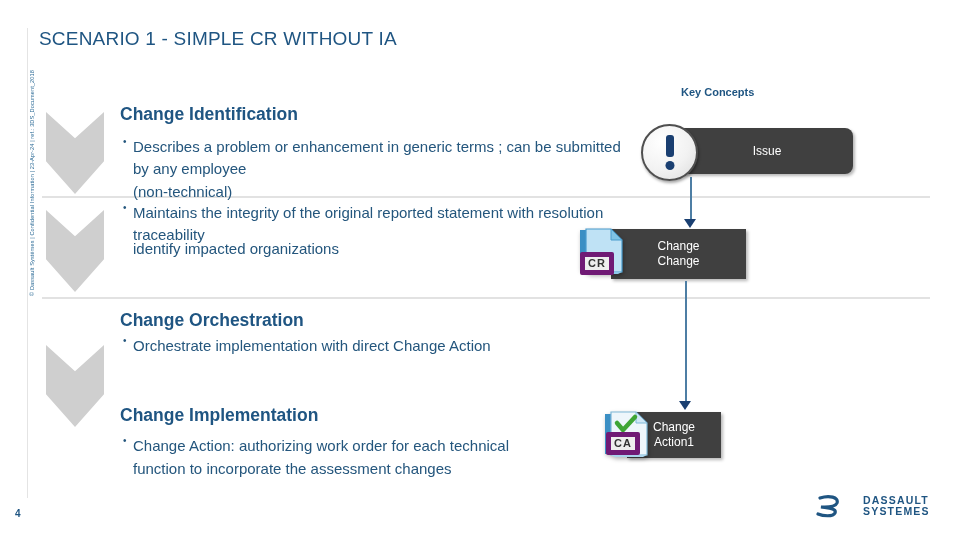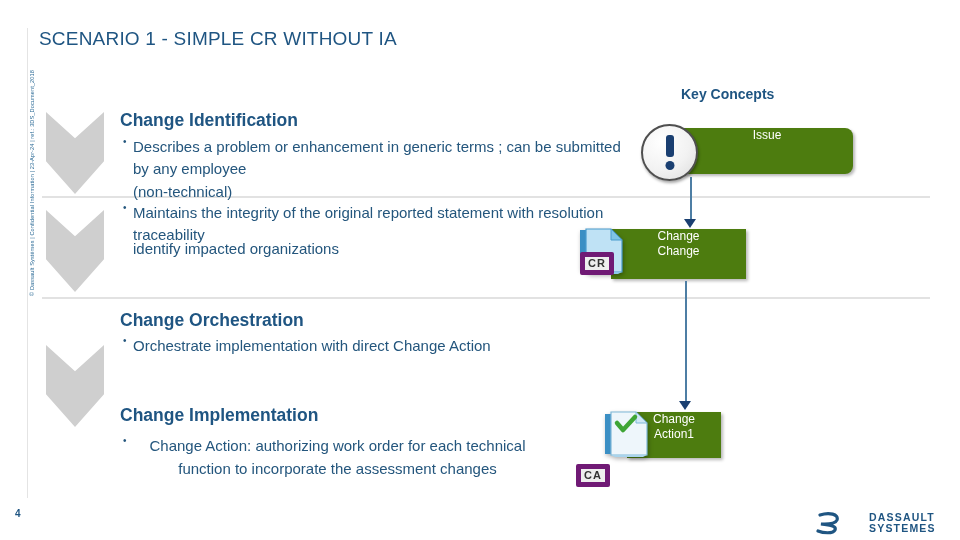--- a/index.html
+++ b/index.html
@@ -99,30 +99,31 @@
   }
   .sec-bullets .cont {
     padding-left: 11px;
   }
 
   
   .kc-title {
     position: absolute;
     left: 681px;
     top: 86px;
-    font-size: 14px;
+    font-size: 11px;
     font-weight: bold;
     color: #1f5582;
   }
 
   .navy-box {
     position: absolute;
-    background: #4d7c0f;
+    background: #404040;
     color: #ffffff;
     display: flex;
+    align-items: center;
     justify-content: center;
     text-align: center;
     font-size: 12px;
     line-height: 1.25;
     box-shadow: 2px 2px 3px rgba(0,0,0,0.28);
   }
   .navy-box.rounded { border-radius: 8px; }
 
   
   #issue-box { left: 653px; top: 128px; width: 200px; height: 46px; }
@@ -182,21 +183,21 @@
     color: #333333;
     background: #eeeeee;
     border: 5px solid #701a75;
     border-radius: 2px;
     font-size: 11px;
     padding: 0px 3px;
     letter-spacing: 1px;
     line-height: 13px;
   }
   #cr-tag { left: 580px; top: 252px; }
-  #ca-tag { left: 576px; top: 432px; margin-top: 32px; }
+  #ca-tag { left: 606px; top: 432px; }
 
   
   .connector {
     position: absolute;
     width: 1.5px;
     background: #4d7ea4;
   }
   .arrowhead {
     position: absolute;
     width: 0; height: 0;
@@ -213,22 +214,21 @@
     font-size: 10px;
     font-weight: bold;
     color: #1f5582;
   }
   .logo {
     position: absolute;
     left: 815px;
     top: 494px;
     display: flex;
     align-items: center;
-    gap: 24px;
-    margin-top: 17px;
+    gap: 18px;
   }
   .logo-text {
     font-size: 10.5px;
     font-weight: bold;
     color: #1f5582;
     line-height: 11px;
     letter-spacing: 1.2px;
   }
 </style>
 </head>
@@ -241,38 +241,38 @@
 
   <div class="slide-title">SCENARIO 1 - SIMPLE CR WITHOUT IA</div>
 
   <div class="hsep" style="top:196px;"></div>
   <div class="hsep" style="top:297px;"></div>
 
   <div class="chevron" style="left:46px; top:112px;"></div>
   <div class="chevron" style="left:46px; top:210px;"></div>
   <div class="chevron" style="left:46px; top:345px;"></div>
 
-  <div class="sec-head" style="left:120px; top:110px;">Change Identification</div>
+  <div class="sec-head" style="left:120px; top:104px;">Change Identification</div>
   <div class="sec-bullets" style="left:122px; top:136px; width:500px;">
     <div class="bl">Describes a problem or enhancement  in generic terms ; can be submitted by any employee</div>
     <div class="cont">(non-technical)</div>
     <div class="bl">Maintains the integrity of the original reported statement with resolution traceability</div>
   </div>
 
   <div class="sec-bullets" style="left:122px; top:238px; width:420px;">
     <div class="cont">identify impacted organizations</div>
   </div>
 
   <div class="sec-head" style="left:120px; top:310px;">Change Orchestration</div>
   <div class="sec-bullets" style="left:122px; top:335px; width:420px;">
     <div class="bl">Orchestrate implementation with direct Change Action</div>
   </div>
 
   <div class="sec-head" style="left:120px; top:405px;">Change Implementation</div>
-  <div class="sec-bullets" style="left:122px; top:435px; width:420px;text-align:center;">
+  <div class="sec-bullets" style="left:122px; top:435px; width:420px;">
     <div class="bl">Change Action:  authorizing work order for each technical</div>
     <div class="cont">function to incorporate the assessment changes</div>
   </div>
 
   <div class="kc-title">Key Concepts</div>
 
   <div class="navy-box rounded" id="issue-box">
     <span class="lbl">Issue</span>
   </div>
   <div class="excl-circle">

